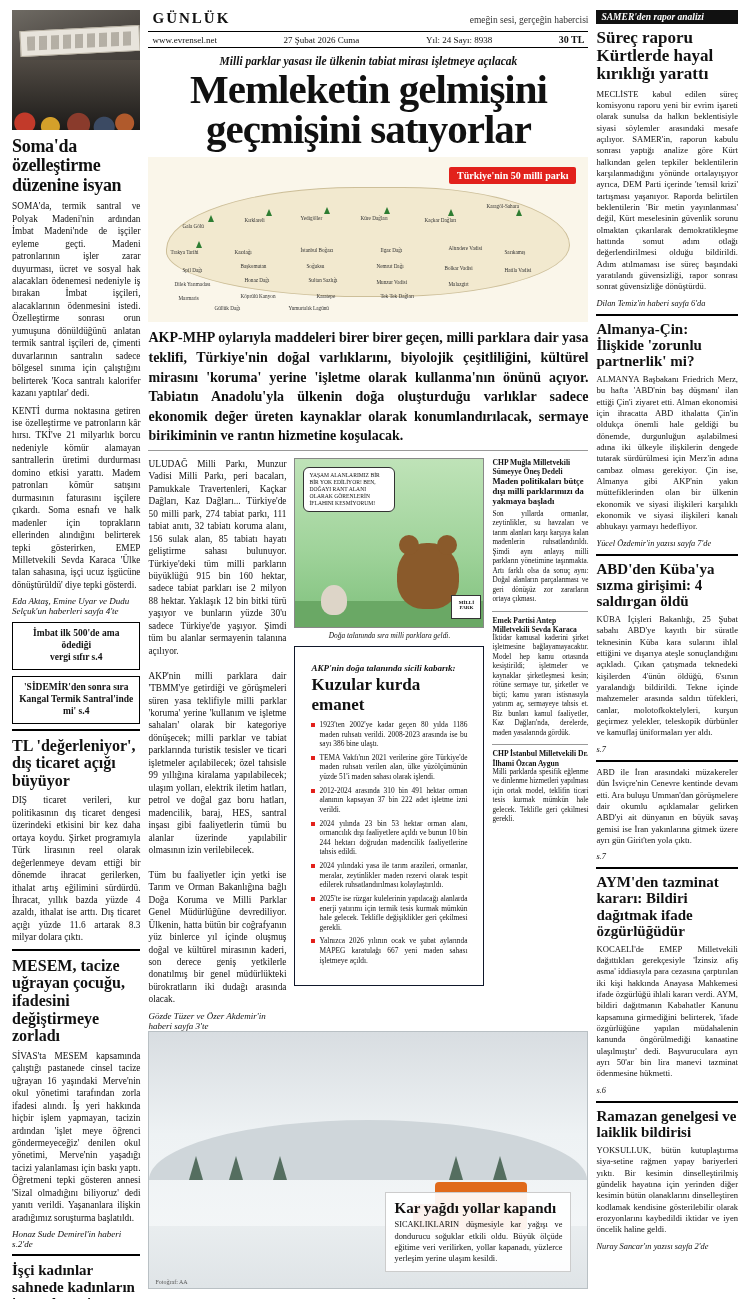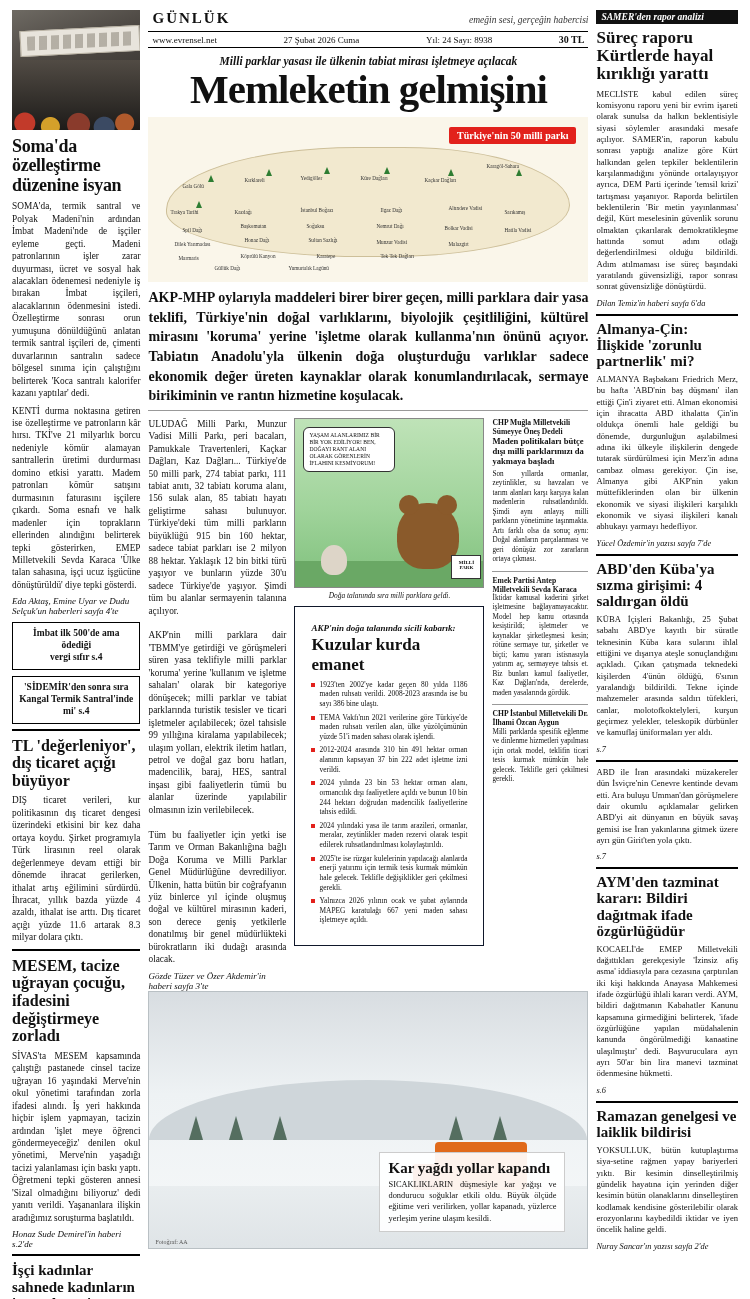--- a/index.html
+++ b/index.html
@@ -69,21 +69,21 @@
     font-weight:bold; font-size:15px; line-height:1.1; margin:6px 0 5px;
   }
 
   
   .masthead { text-align:center; position:relative; }
   .mh-top { display:flex; align-items:center; justify-content:space-between; }
   .gunluk {
     font-weight:bold; font-size:15px; letter-spacing:2px; color:#111;
     text-align:left; padding-left:4px;
   }
-  .slogan { font-style:italic; font-size:9.5px; color:#333; padding-top:3px; }
+  .slogan { font-size:9.5px; color:#333; padding-top:3px; }
   .evrensel {
     font-family:"Liberation Sans", sans-serif;
     font-weight:bold; font-size:75px; letter-spacing:-3px; line-height:.95;
     color:#e2211c; margin:-4px 0 0;
   }
   .mh-meta {
     display:flex; justify-content:space-between; align-items:center;
     font-size:9px; border-top:1px solid #000; border-bottom:1px solid #000;
     padding:2px 4px; margin-top:4px;
   }
@@ -203,21 +203,21 @@
   }
   .snow .plow::after {
     content:""; position:absolute; left:-22px; bottom:0; width:26px; height:26px;
     background:#c8541a; border-radius:3px;
   }
   .snow .road {
     position:absolute; left:0; right:0; bottom:0; height:62px;
     background:linear-gradient(180deg,#e9edef 0%, #dfe4e7 100%);
   }
   .snow-cap {
-    position:absolute; right:22px; bottom:16px; width:186px;
+    position:absolute; right:16px; bottom:16px; width:186px;
     background:rgba(255,255,255,.92); padding:7px 8px; border:1px solid #ccc;
   }
   .snow-cap h4 { font-weight:bold; font-size:15px; margin:0 0 3px; line-height:1.08; }
   .snow-cap p { font-size:8.4px; line-height:1.32; margin:0; text-align:justify; }
   .photo-credit { position:absolute; left:6px; bottom:3px; font-size:6px; color:#555; }
 </style>
 </head>
 <body>
 
 <div class="page">
@@ -264,20 +264,21 @@
           <span>www.evrensel.net</span>
           <span>27 Şubat 2026 Cuma</span>
           <span>Yıl: 24  Sayı: 8938</span>
           <span class="price">30 TL</span>
         </div>
       </div>
 
       <div class="kicker">Milli parklar yasası ile ülkenin tabiat mirası işletmeye açılacak</div>
       <h1 class="lead">
         <span>Memleketin gelmişini</span><br>
+        <span>geçmişini satıyorlar</span>
       </h1>
 
       <div class="map-wrap">
         <div class="map-label">Türkiye'nin 50 milli parkı</div>
         <div class="map-shape"></div>
         <div class="pin" style="left:60px;top:58px"></div>
         <div class="mtxt" style="left:34px;top:66px">Gala Gölü</div>
         <div class="pin" style="left:118px;top:52px"></div>
         <div class="mtxt" style="left:96px;top:60px">Kırklareli</div>
         <div class="pin" style="left:176px;top:50px"></div>

